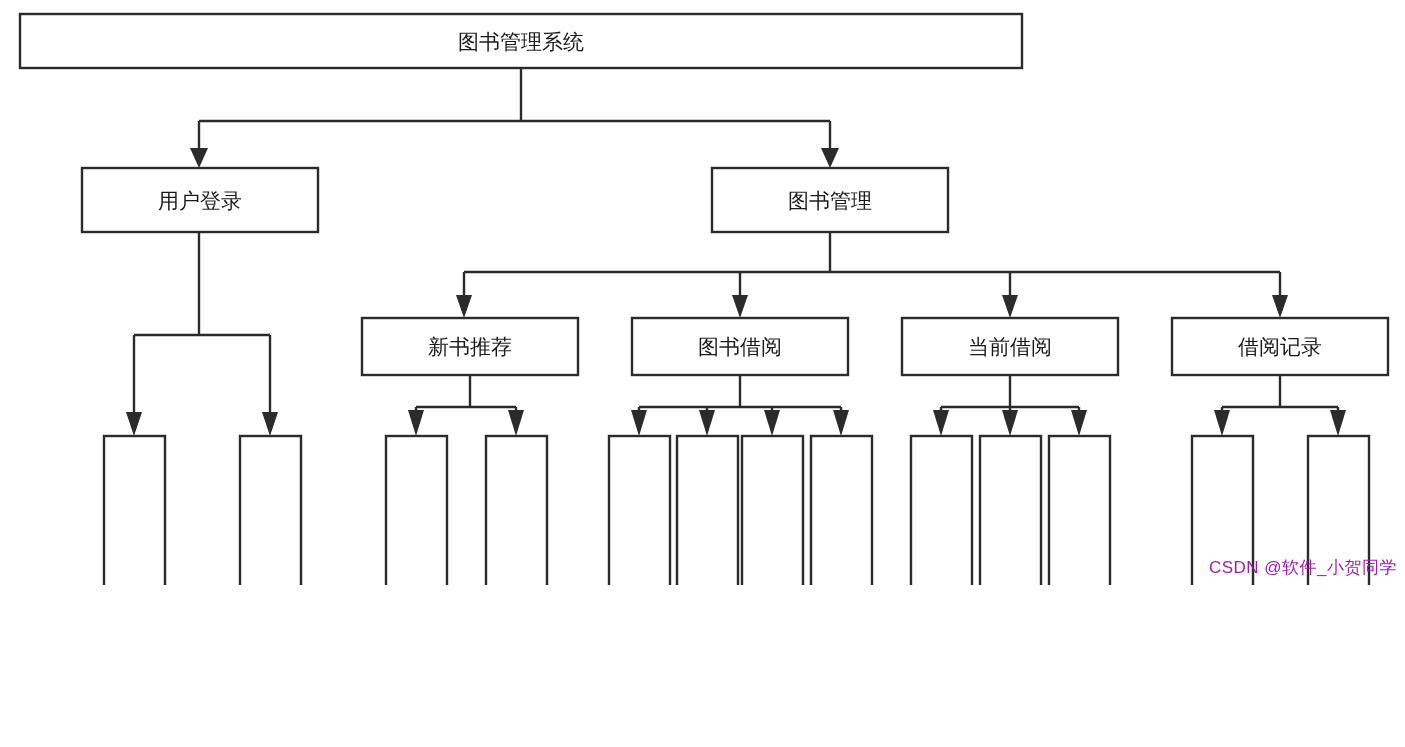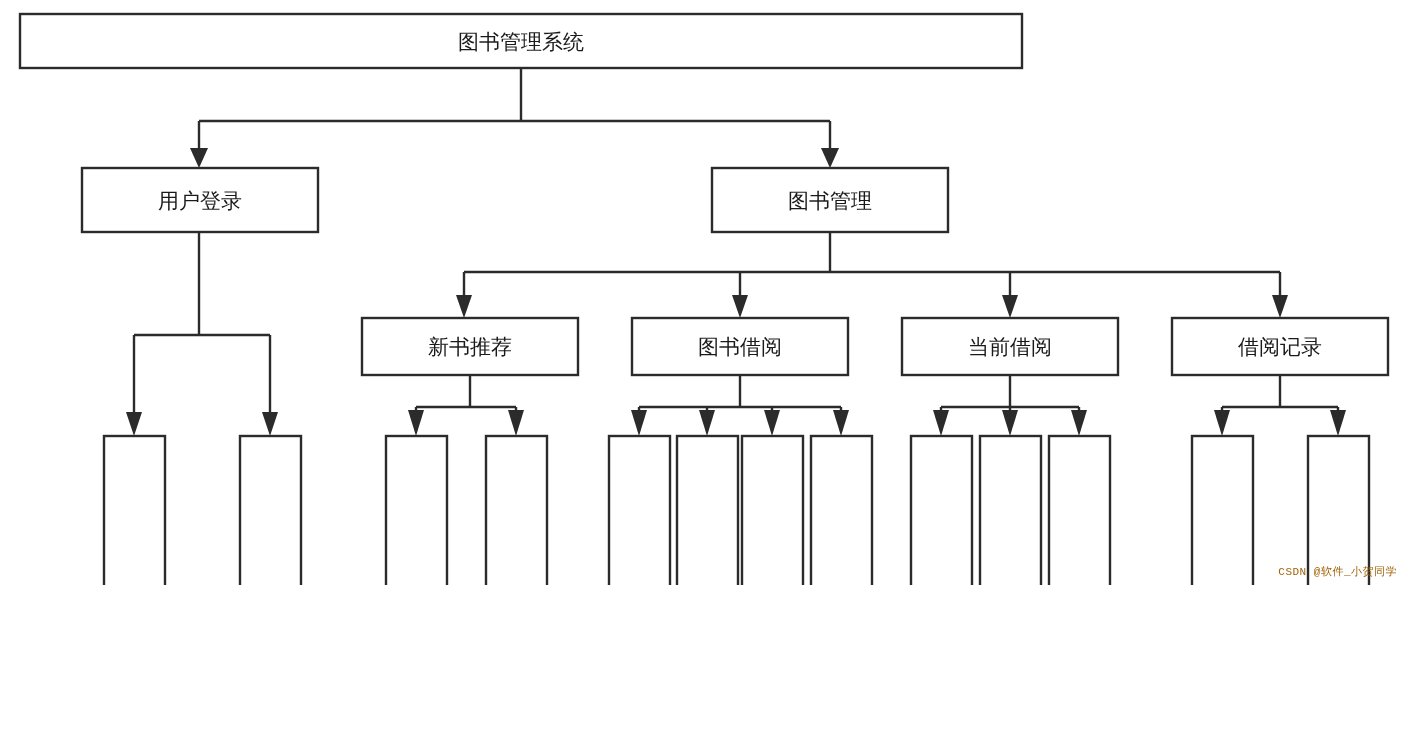--- a/index.html
+++ b/index.html
@@ -57,23 +57,23 @@
     dominant-baseline: central;
     writing-mode: vertical-rl;
     glyph-orientation-vertical: 0;
     letter-spacing: 2px;
     white-space: pre;
   }
   .watermark {
     position: absolute;
     right: 8px;
     bottom: 6px;
-    color: #a16207;
-    font-size: 11px;
-    font-family: Liberation Mono, monospace;
+    color: #a21caf;
+    font-size: 17px;
+    font-family: Liberation Sans, sans-serif;
     letter-spacing: 0.5px;
     user-select: none;
     pointer-events: none;
   }
 </style>
 </head>
 <body>
 
 <div id="diagram-root">
 

